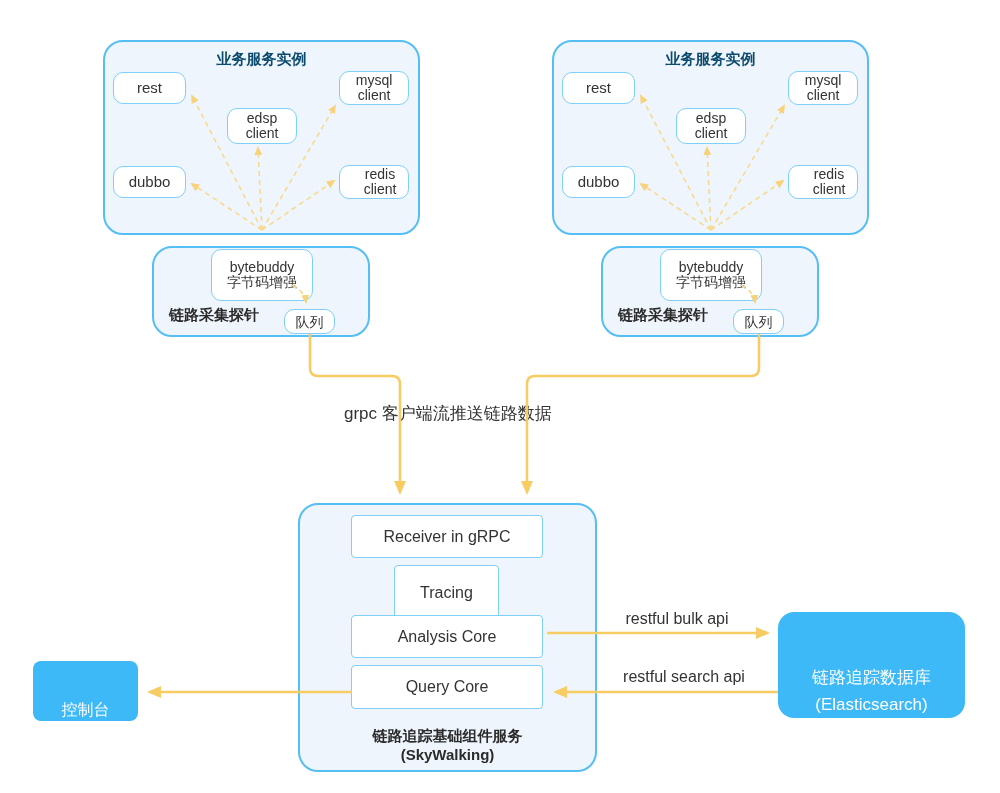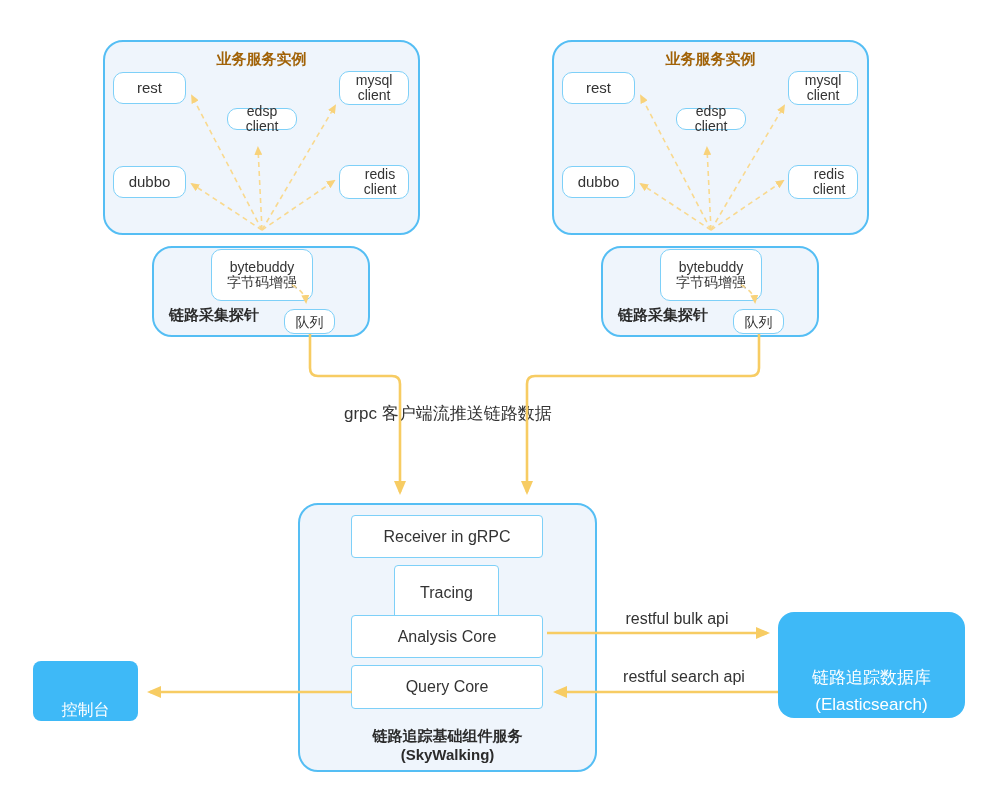--- a/index.html
+++ b/index.html
@@ -35,25 +35,25 @@
   .node.small{font-size:14px;line-height:15px;}
 
   
   .group{position:absolute;width:317px;height:297px;}
   .group-a{left:103px;top:40px;}
   .group-b{left:552px;top:40px;}
 
   .instance-box{left:0;top:0;width:317px;height:195px;}
   .group-title{
     position:absolute;left:0;top:10px;width:317px;
-    text-align:center;font-size:15px;font-weight:bold;color:#a16207;
+    text-align:center;font-size:15px;font-weight:bold;color:#0c4a6e;
   }
   .n-rest  {left:10px; top:32px; width:73px; height:32px;}
   .n-mysql {left:236px;top:31px; width:70px; height:34px;}
-  .n-edsp  {left:124px;top:68px; width:70px; height:22px;}
+  .n-edsp  {left:124px;top:68px; width:70px; height:36px;}
   .n-dubbo {left:10px; top:126px;width:73px; height:32px;}
   .n-redis {left:236px;top:125px;width:70px; height:34px;padding-left:12px;}
 
   .probe-box{left:49px;top:206px;width:218px;height:91px;}
   .n-bytebuddy{left:108px;top:209px;width:102px;height:52px;}
   .probe-label{
     position:absolute;left:66px;top:266px;
     font-size:15px;font-weight:bold;color:#2b2b2b;white-space:nowrap;
   }
   .n-queue{left:181px;top:269px;width:51px;height:25px;font-size:14px;}

